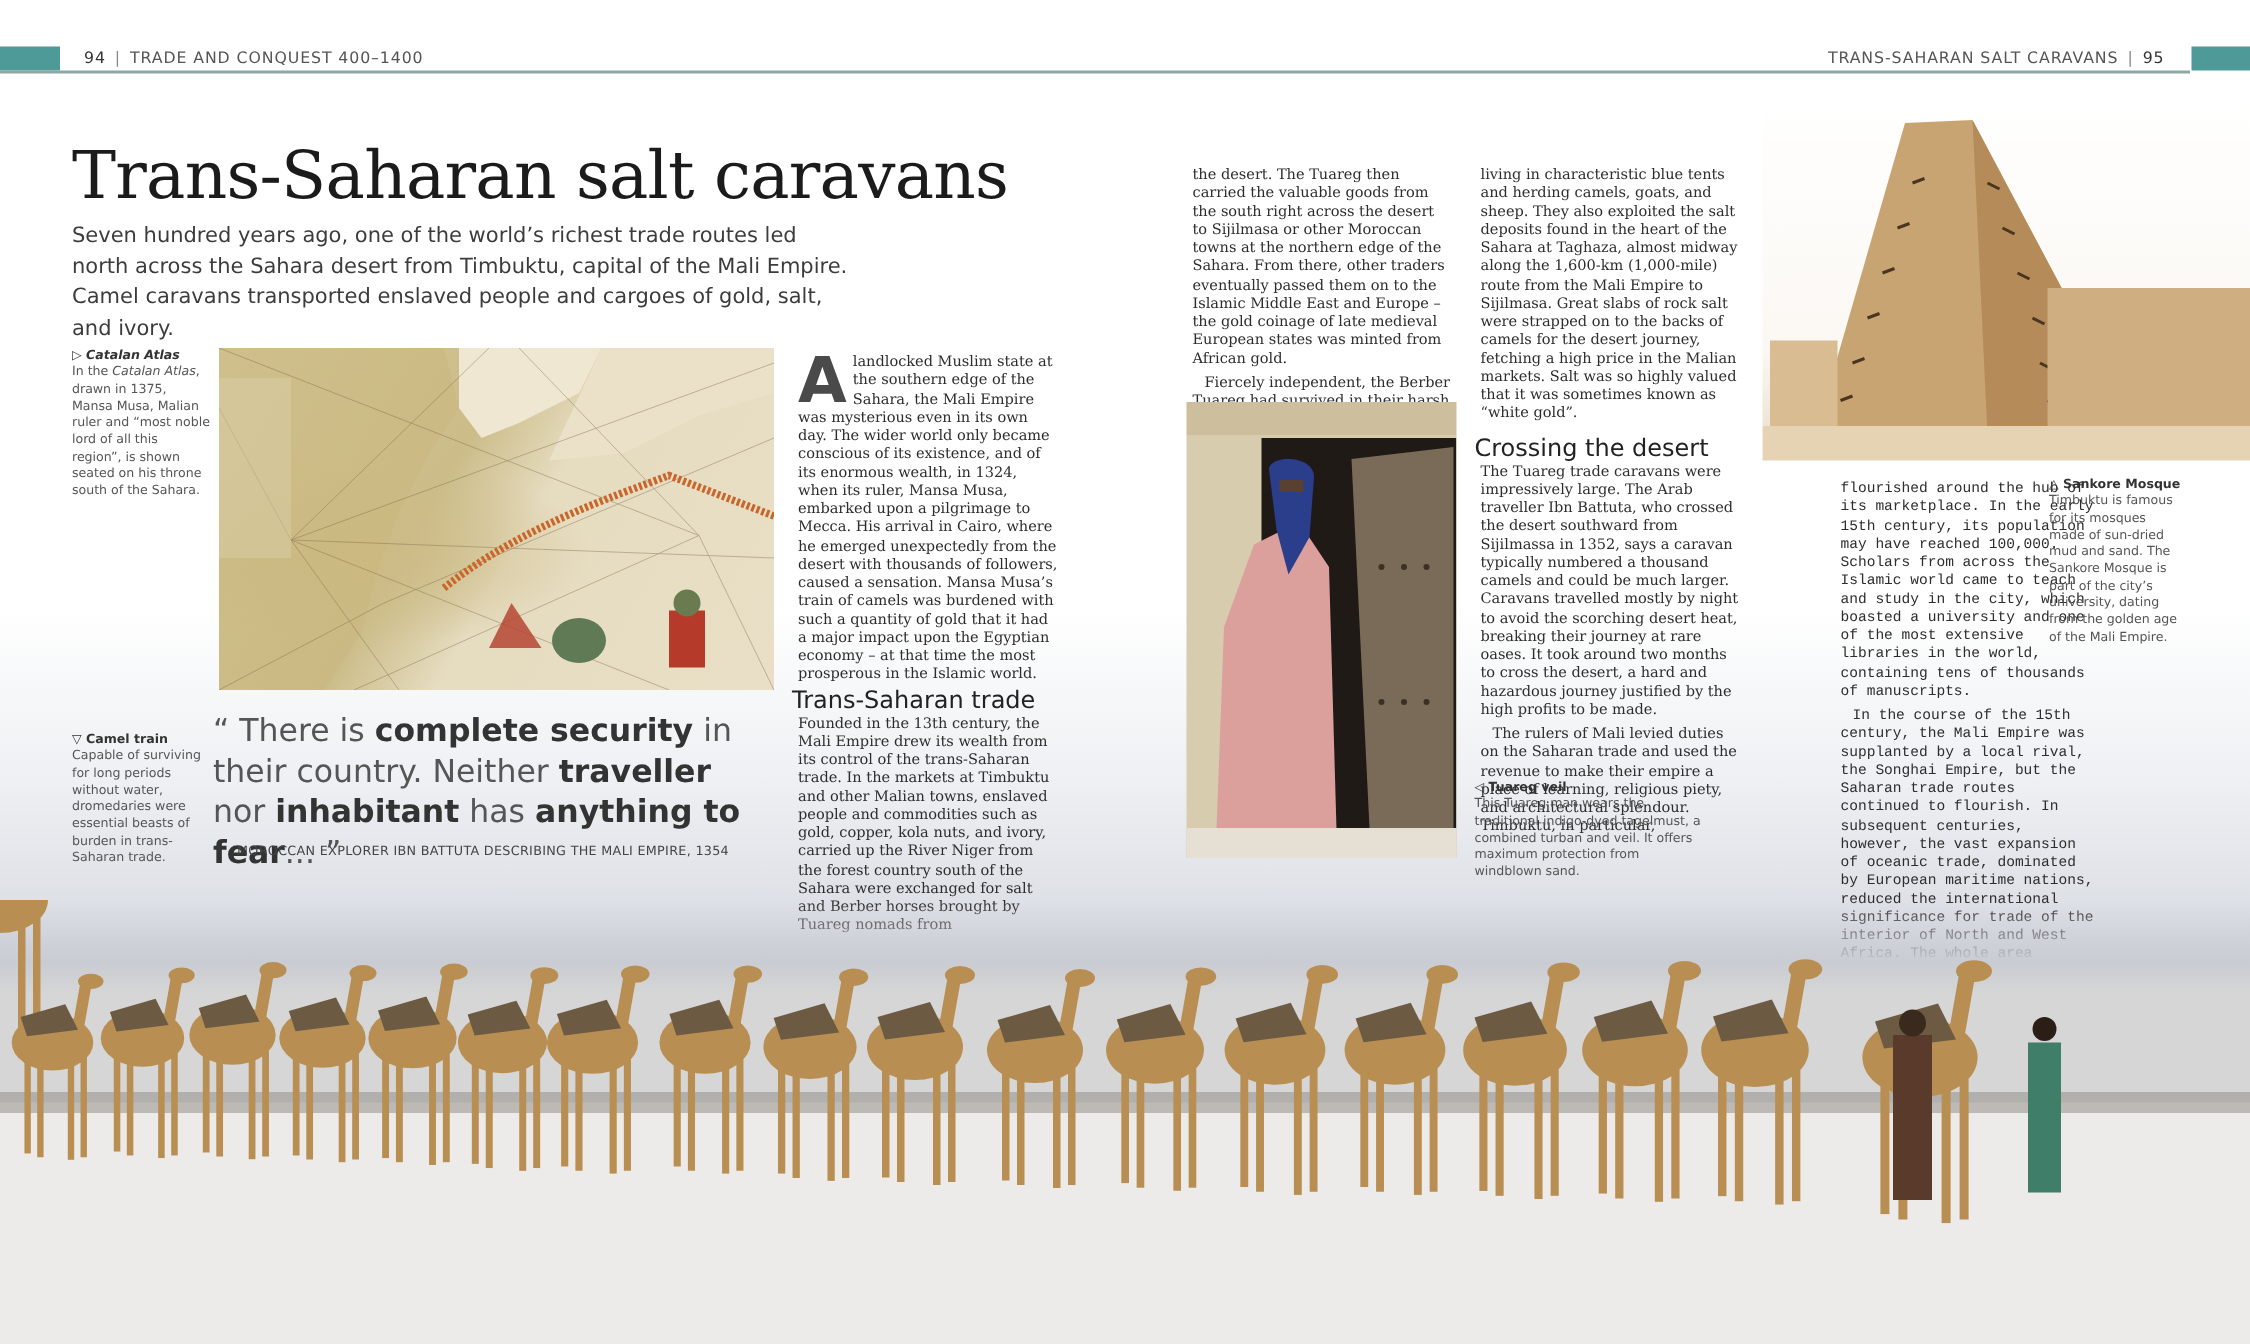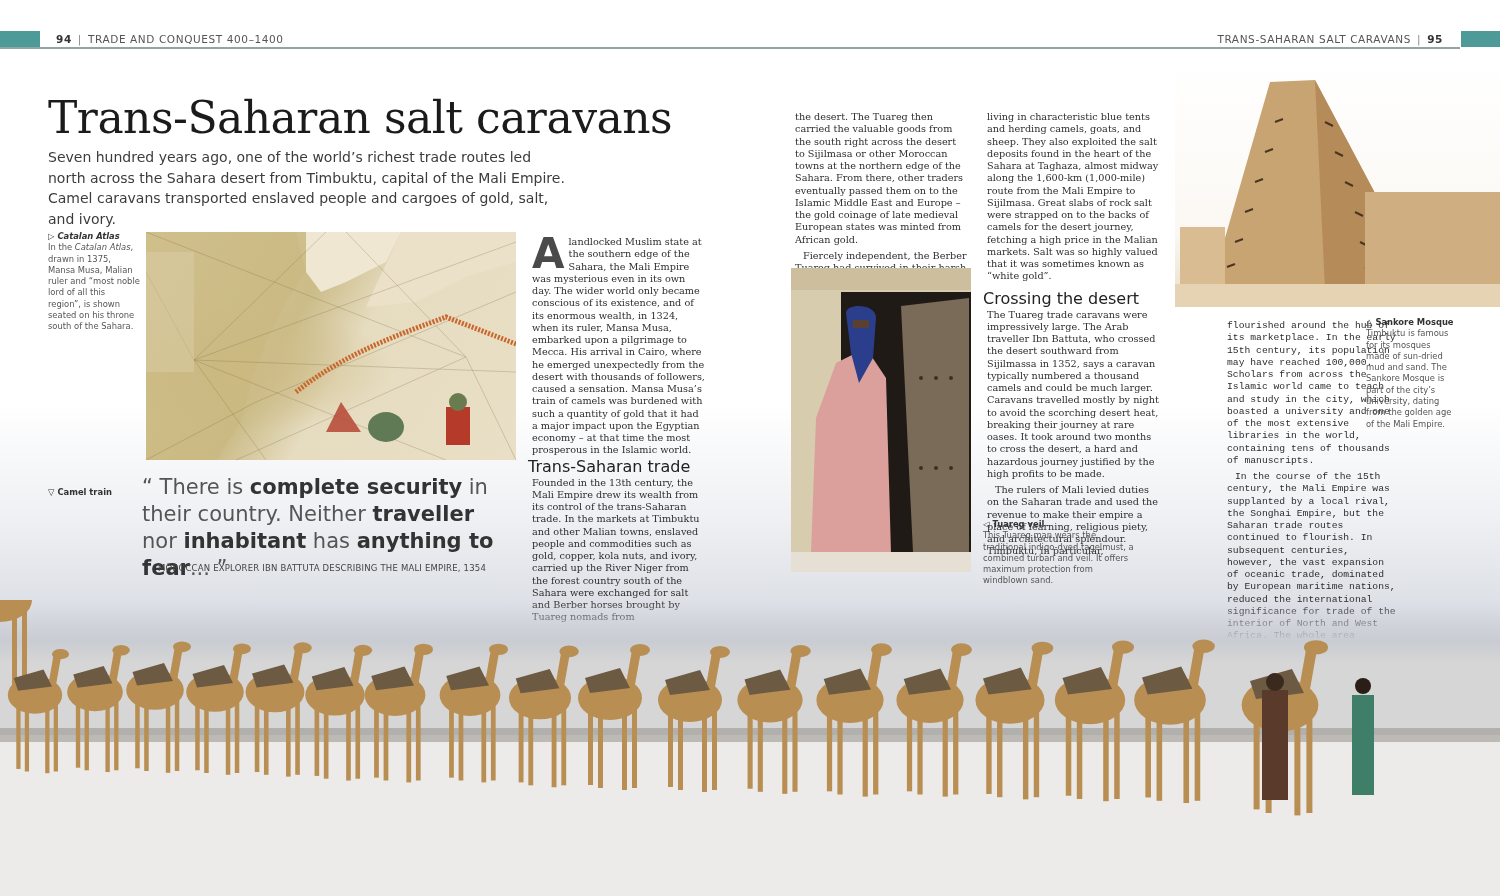--- a/index.html
+++ b/index.html
@@ -6,21 +6,21 @@
   body {
     width:1500px; height:896px; position:relative; overflow:hidden;
     background: linear-gradient(180deg,#ffffff 0%,#ffffff 45%,#eef0f3 58%,#dcdfe5 68%,#cfd3da 72%,#e8e8ea 80%,#f2f1f0 100%);
     font-family:"DejaVu Sans", sans-serif; color:#333;
   }
   .abs { position:absolute; }
   
   .tab { position:absolute; top:31px; height:16px; background:#4e9a98; }
   .hdr-line { position:absolute; top:47px; height:2px; background:#8fa7a3; }
   .hdr-text { position:absolute; top:33px; font-size:10.5px; letter-spacing:0.6px; color:#555; font-family:"DejaVu Sans", sans-serif; }
-  .hdr-text b { color:#333; font-weight:bold; }
+  .hdr-text b { color:#333; font-weight:normal; }
   .hdr-sep { color:#888; margin:0 6px; }
 
   .title { left:48px; top:92px; font-family:"DejaVu Serif", serif; font-size:44px; color:#1b1b1b; letter-spacing:-0.5px; }
   .intro { left:48px; top:147px; width:520px; font-size:14px; line-height:20.5px; color:#3c3c3c; }
 
   .caption { font-size:8.4px; line-height:11.3px; color:#555; }
   .caption .ct { font-weight:bold; color:#333; display:block; }
   .caption .ct i { font-weight:bold; }
 
   .body-col { font-family:"DejaVu Serif", serif; font-size:9.7px; line-height:12.25px; color:#2d2d2d; }
@@ -94,20 +94,21 @@
 </div>
 
 <div class="abs quote">
   <span>“</span>
   <span>There is </span><b>complete security</b><span> in their country. Neither </span><b>traveller</b><span> nor </span><b>inhabitant</b><span> has </span><b>anything to fear</b><span>... </span><span>”</span>
 </div>
 <div class="abs quote-src">MOROCCAN EXPLORER IBN BATTUTA DESCRIBING THE MALI EMPIRE, 1354</div>
 
 <div class="abs caption" style="left:48px;top:487px;width:88px;">
   <span class="ct"><span>▽</span> <span>Camel train</span></span>
+  <span>Capable of surviving for long periods without water, dromedaries were essential beasts of burden in trans-Saharan trade.</span>
 </div>
 
 <div class="abs body-col" style="left:528px;top:232px;width:182px;">
   <p><span class="dropcap">A</span><span>landlocked Muslim state at the southern edge of the Sahara, the Mali Empire was mysterious even in its own day. The wider world only became conscious of its existence, and of its enormous wealth, in 1324, when its ruler, Mansa Musa, embarked upon a pilgrimage to Mecca. His arrival in Cairo, where he emerged unexpectedly from the desert with thousands of followers, caused a sensation. Mansa Musa’s train of camels was burdened with such a quantity of gold that it had a major impact upon the Egyptian economy – at that time the most prosperous in the Islamic world.</span></p>
   <div class="subhead" style="margin-top:1px;">Trans-Saharan trade</div>
   <p>Founded in the 13th century, the Mali Empire drew its wealth from its control of the trans-Saharan trade. In the markets at Timbuktu and other Malian towns, enslaved people and commodities such as gold, copper, kola nuts, and ivory, carried up the River Niger from the forest country south of the Sahara were exchanged for salt and Berber horses brought by Tuareg nomads from</p>
 </div>
 
 <div class="abs body-col" style="left:791px;top:107px;width:180px;">
   <p>the desert. The Tuareg then carried the valuable goods from the south right across the desert to Sijilmasa or other Moroccan towns at the northern edge of the Sahara. From there, other traders eventually passed them on to the Islamic Middle East and Europe – the gold coinage of late medieval European states was minted from African gold.</p>

